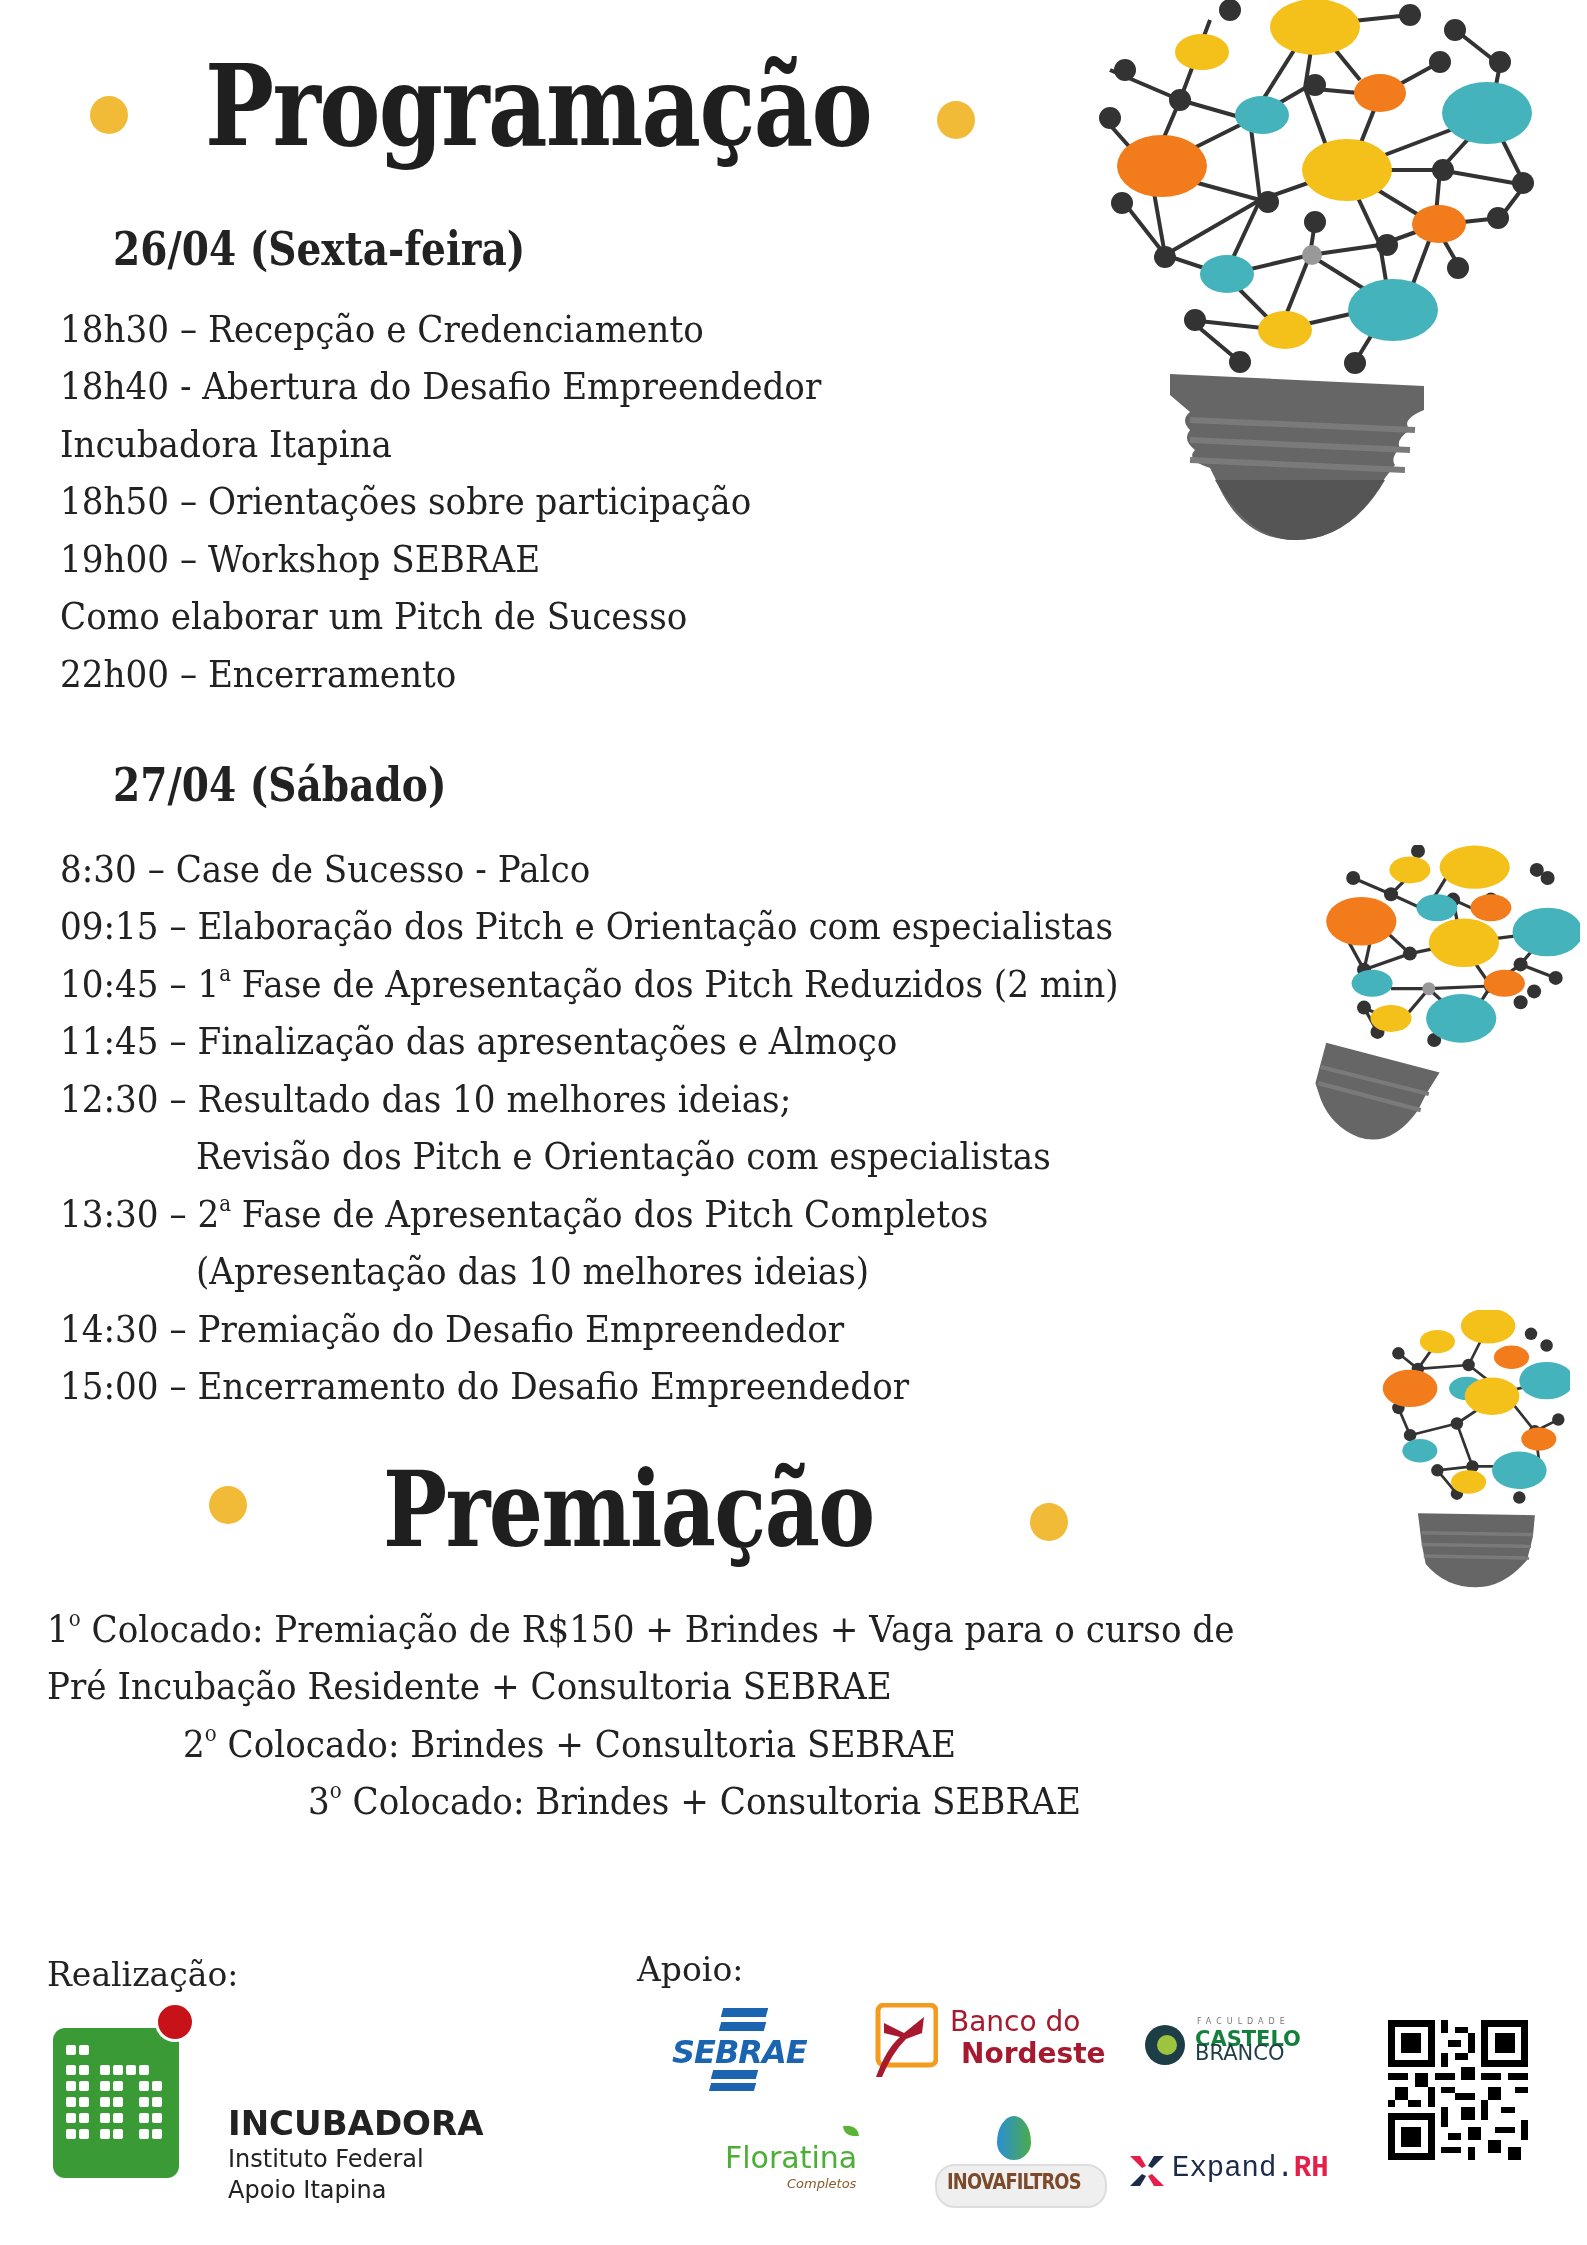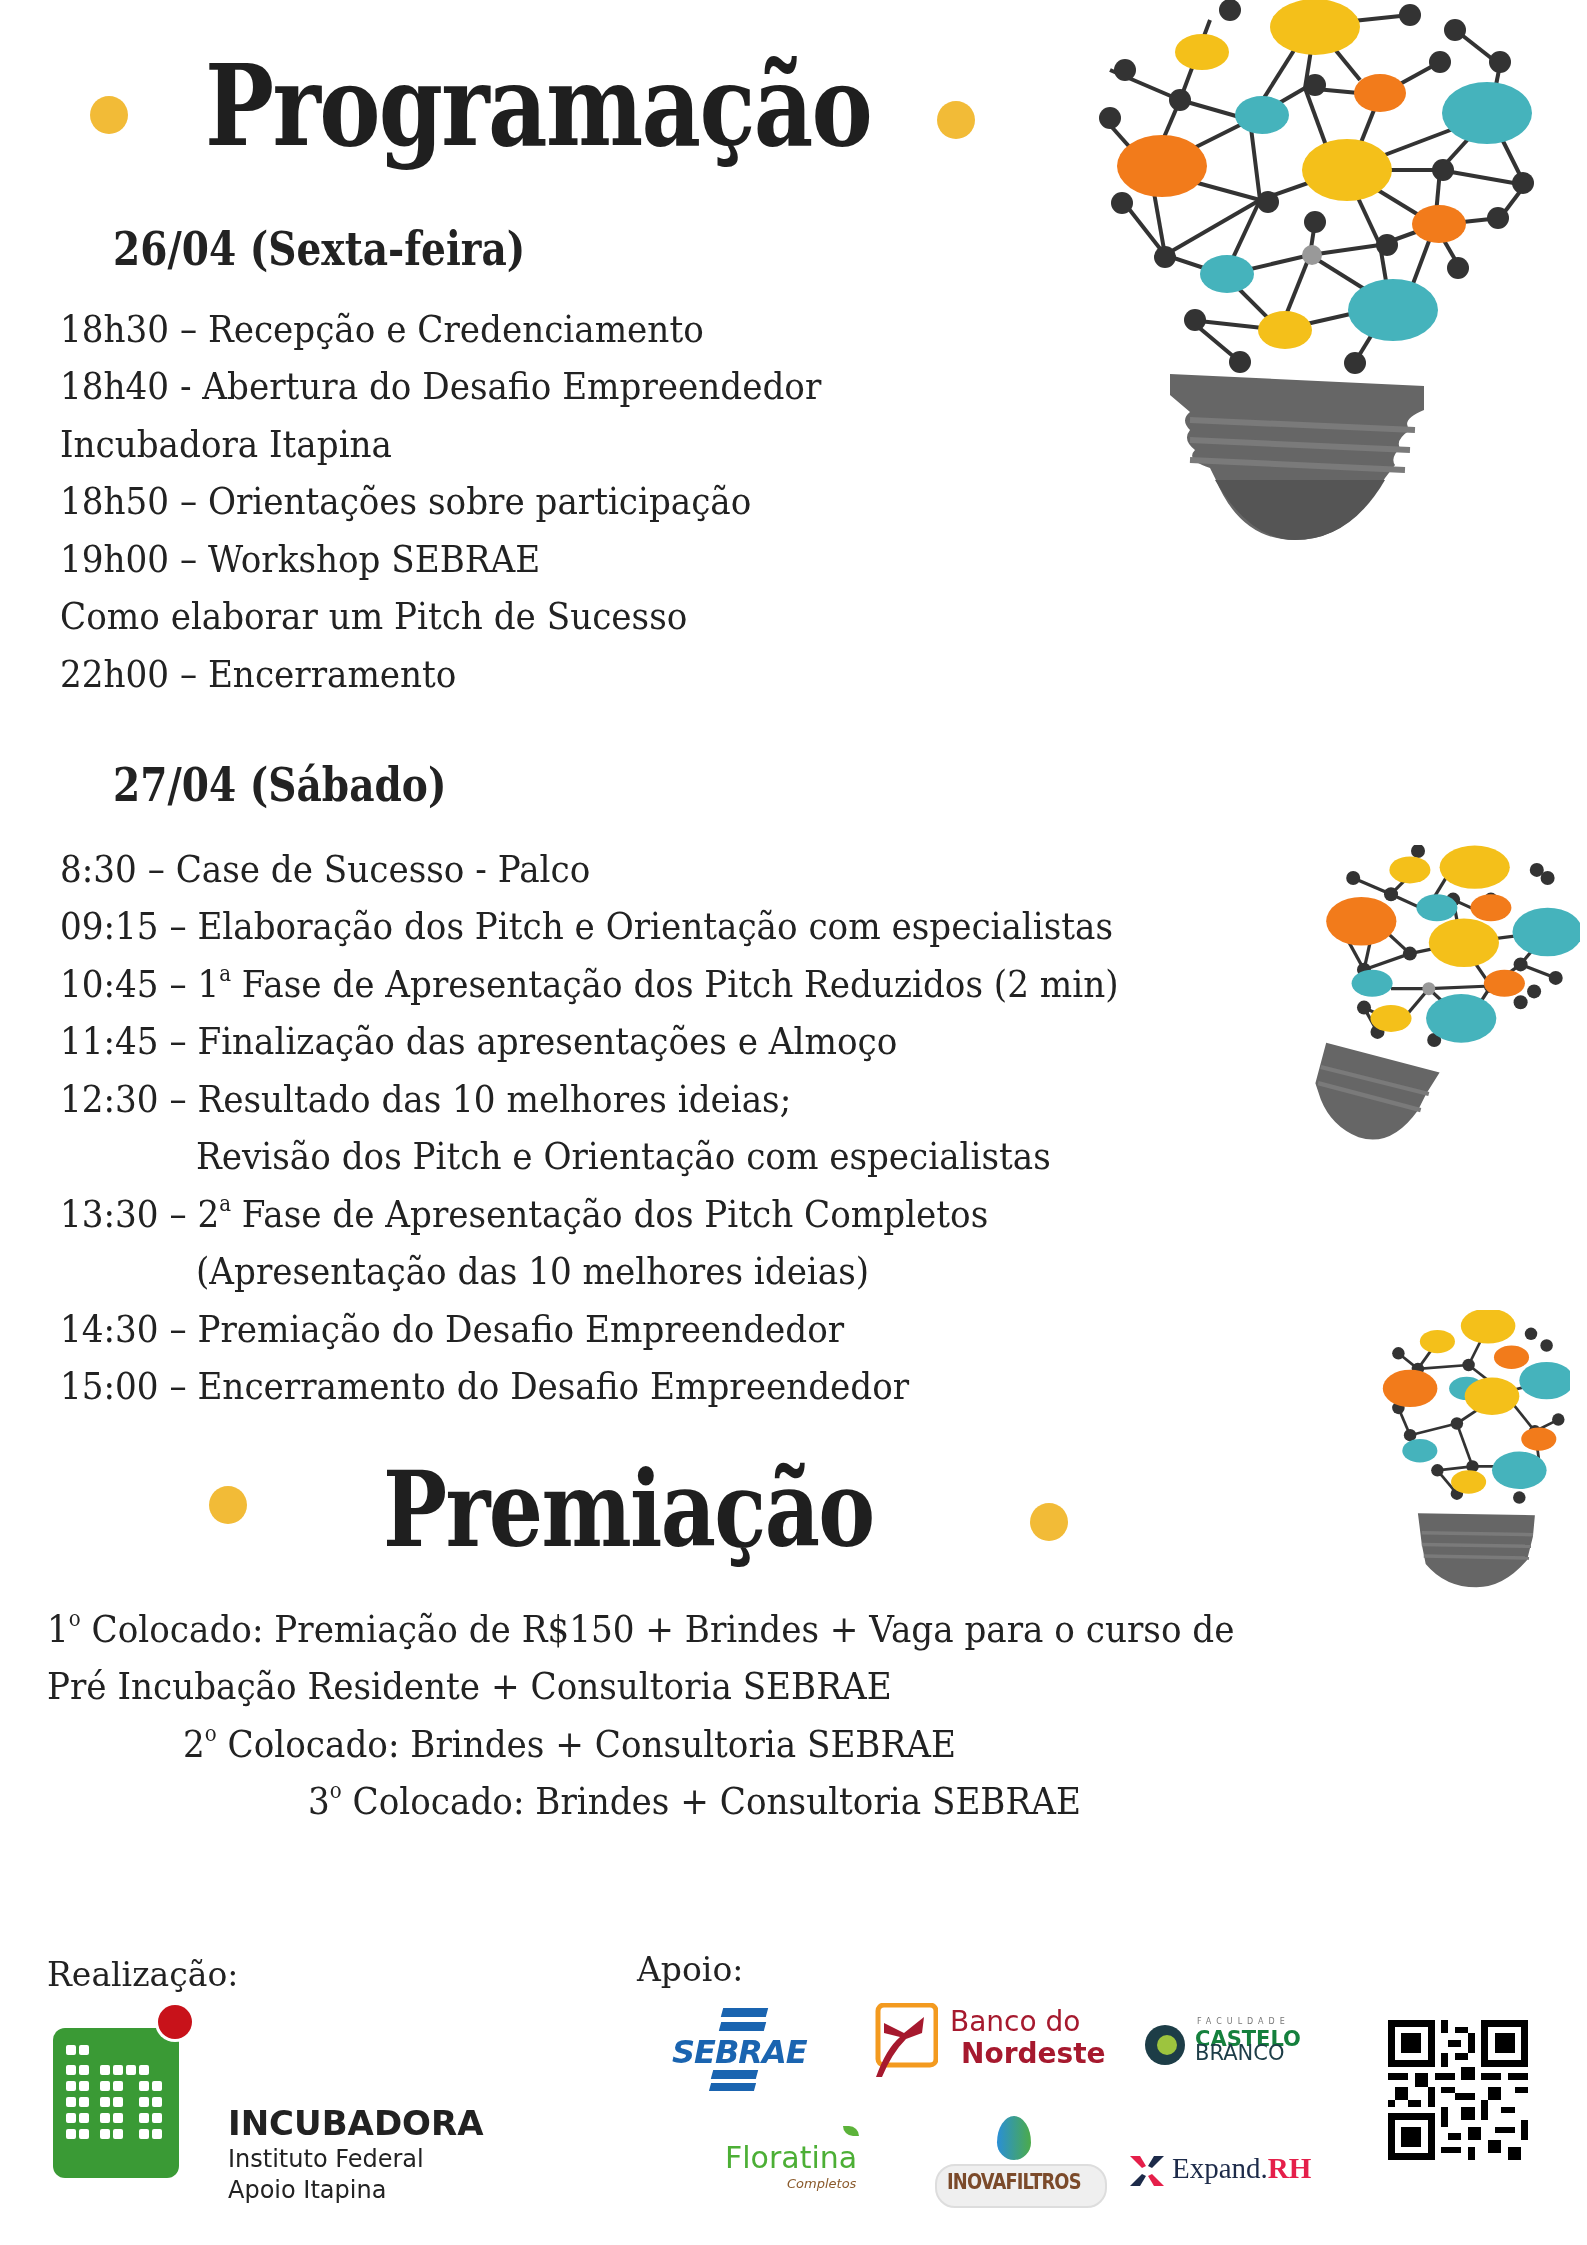--- a/index.html
+++ b/index.html
@@ -412,14 +412,14 @@
   <div style="position:absolute; left:12px; top:58px; font-family:'DejaVu Sans',sans-serif; font-size:21px; font-weight:bold; color:#7b4a2a; letter-spacing:-1px; transform:scaleX(0.85); transform-origin:left top;">INOVAFILTROS</div>
 </div>
 
 <div style="position:absolute; left:1128px; top:2150px; width:220px; height:44px;">
   <svg style="left:0; top:4px;" width="38" height="34" viewBox="0 0 38 34">
     <path d="M2 2 L12 2 L18 12 L14 14 Z" fill="#e51f4a"></path>
     <path d="M36 2 L26 2 L20 12 L24 14 Z" fill="#1d2b4a"></path>
     <path d="M2 32 L12 32 L18 22 L14 20 Z" fill="#1d2b4a"></path>
     <path d="M36 32 L26 32 L20 22 L24 20 Z" fill="#e51f4a"></path>
   </svg>
-  <div style="position:absolute; left:44px; top:2px; font-family:Liberation Serif, serif; font-size:29px; white-space:nowrap;"><span style="color:#1d2b4a;">Expand.</span><span style="color:#e51f4a; font-weight:bold;">RH</span></div>
+  <div style="position:absolute; left:44px; top:2px; font-family:Liberation Mono, monospace; font-size:29px; white-space:nowrap;"><span style="color:#1d2b4a;">Expand.</span><span style="color:#e51f4a; font-weight:bold;">RH</span></div>
 </div>
 
 </body></html>

